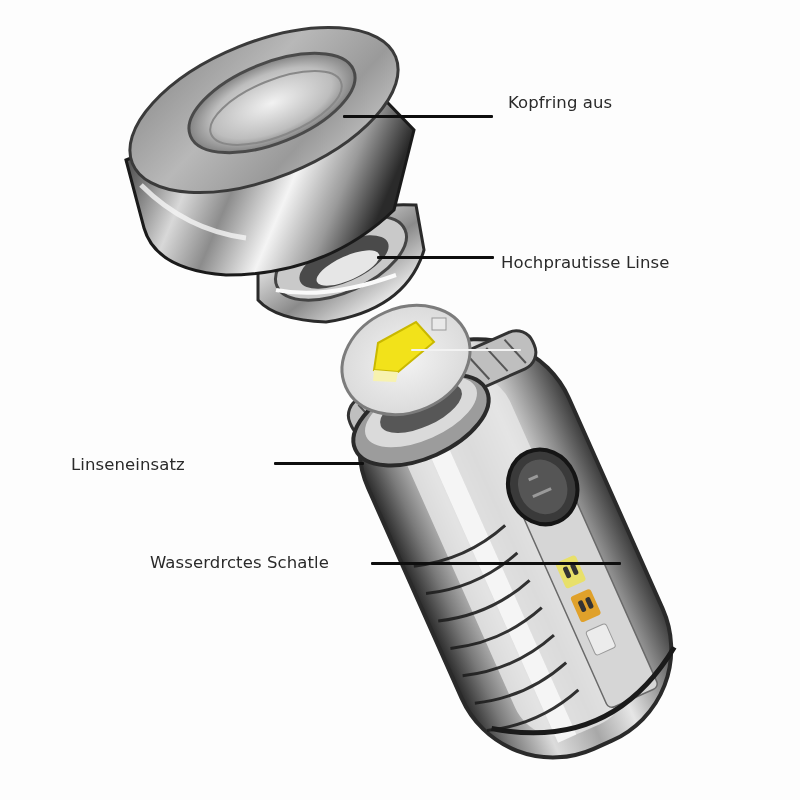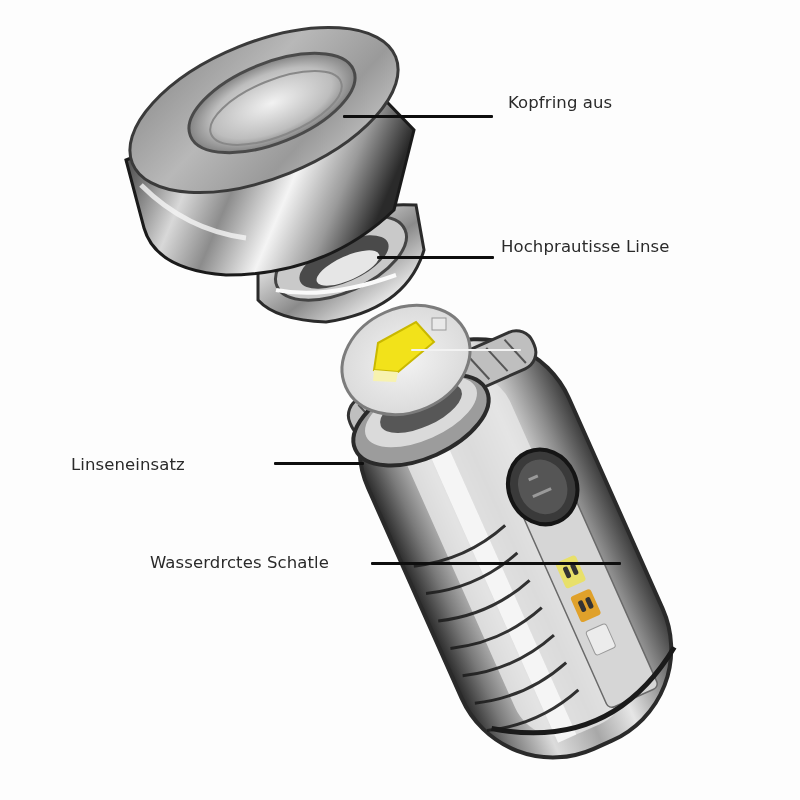--- a/index.html
+++ b/index.html
@@ -177,21 +177,21 @@
   <div class="leader" style="left:317px; top:115px; width:150px;"></div>
   <div class="leader" style="left:351px; top:256px; width:117px;"></div>
   <div class="leader thin" style="left:385px; top:349px; width:110px;"></div>
   <div class="leader" style="left:248px; top:462px; width:90px;"></div>
   <div class="leader" style="left:345px; top:562px; width:250px;"></div>
 
   <div class="label" style="left:482px; top:91px;">
     <span class="line1">Kopfring aus</span>
   </div>
 
-  <div class="label" style="left:475px; top:235px;">
+  <div class="label" style="left:475px; top:251px;">
     <span>Hochprautisse Linse</span>
   </div>
 
   <div class="label" style="left:124px; top:551px;">
     <span>Wasserdrctes Schatle</span>
   </div>
 
   <div class="label" style="left:45px; top:453px;">
     <span>Linseneinsatz</span>
   </div>

